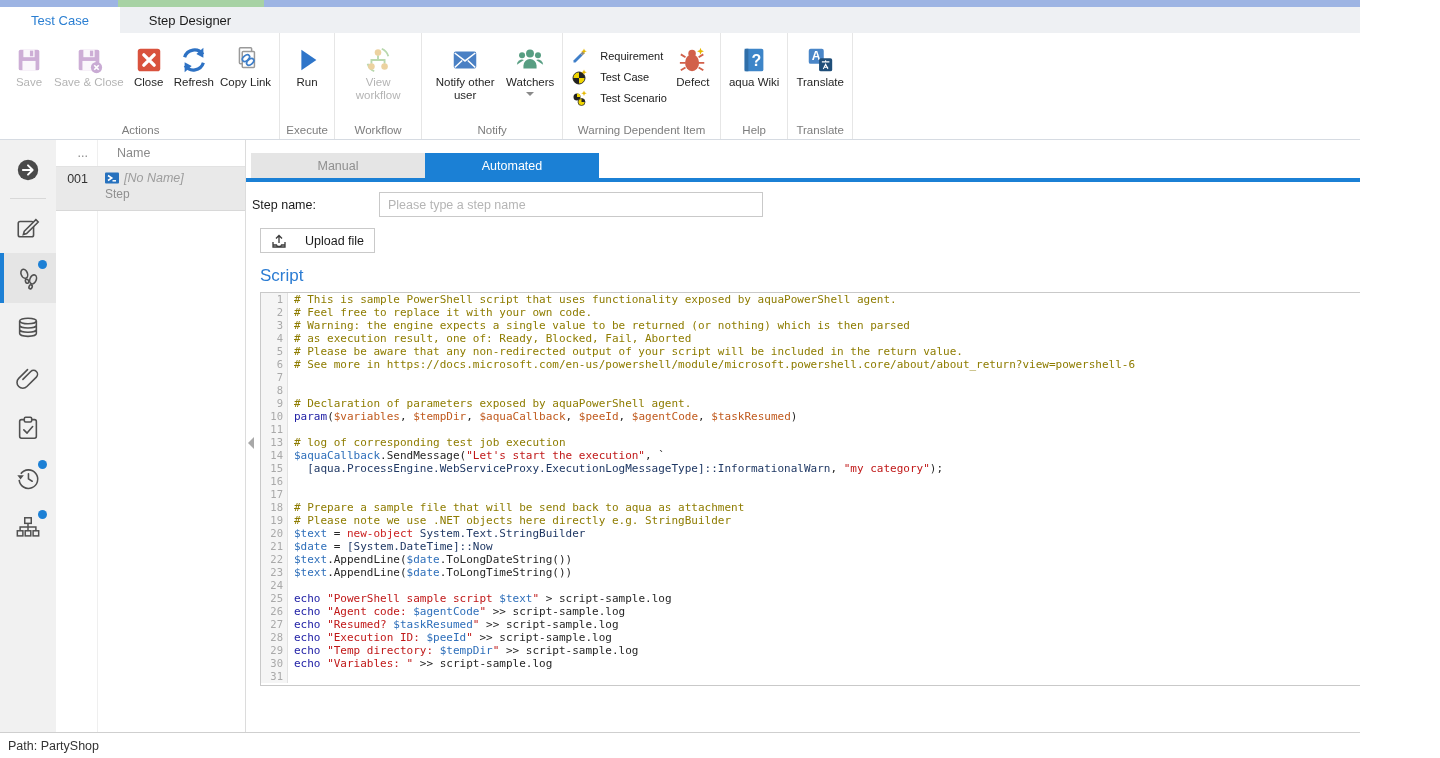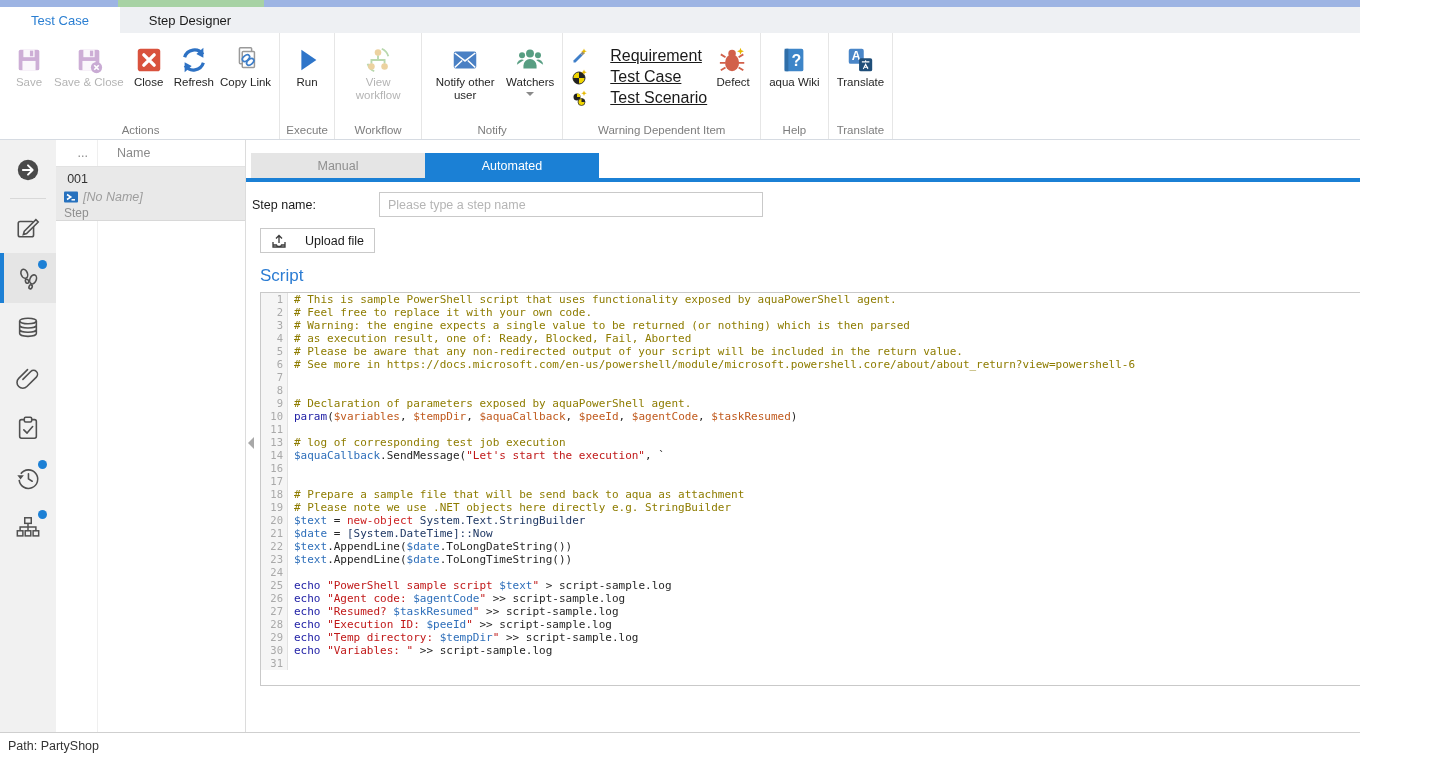--- a/index.html
+++ b/index.html
@@ -21,39 +21,39 @@
   
   .ribbon { height:107px; background:#fff; border-bottom:1px solid #d6dbe2; display:flex; align-items:stretch; padding-left:2px; }
   .rb-group { position:relative; display:flex; align-items:flex-start; padding:0 5px 18px 5px; border-right:1px solid #e6e6e6; }
   .rb-glabel { position:absolute; bottom:3px; left:0; right:0; text-align:center; font-size:11.5px; color:#7d7d7d; white-space:nowrap; }
   .rb-item { display:flex; flex-direction:column; align-items:center; margin-top:11px; min-width:44px; padding:0 3px; cursor:pointer; }
   .rb-item .ic { height:32px; display:flex; align-items:center; justify-content:center; }
   .rb-item .lb { font-size:11.5px; line-height:13px; color:#262626; text-align:center; max-width:70px; }
   .rb-item.disabled .lb { color:#b4b4b4; }
   .caret-down { width:0; height:0; border-left:4px solid transparent; border-right:4px solid transparent; border-top:4px solid #8a8a8a; margin-top:3px; }
   .rb-stack { display:flex; flex-direction:column; margin-top:12px; padding:0 4px; }
-  .rb-srow { display:flex; align-items:center; gap:22px; height:21px; font-size:16px; color:#1a1a1a; cursor:pointer; white-space:nowrap;text-decoration:underline; }
+  .rb-srow { display:flex; align-items:center; gap:12px; height:21px; font-size:11px; color:#1a1a1a; cursor:pointer; white-space:nowrap; }
 
   
   .body { display:flex; height:592px; }
 
   .sidebar { width:56px; background:#f1f1f1; display:flex; flex-direction:column; align-items:center; padding-top:4px; flex:0 0 56px; }
   .sb-item { width:56px; height:50px; position:relative; display:flex; align-items:center; justify-content:center; cursor:pointer; }
   .sb-item.first { height:52px; }
   .sb-item.active { background:#e5e5e5; }
   .sb-item.active::before { content:""; position:absolute; left:0; top:0; bottom:0; width:4px; background:#1d80d5; }
   .sb-divider { width:36px; height:1px; background:#d8d8d8; margin:2px 0 4px 0; }
   .sb-badge { position:absolute; top:7px; right:9px; width:9px; height:9px; border-radius:50%; background:#1d80d5; }
 
   .steps { width:190px; background:#fff; border-right:1px solid #dcdcdc; position:relative; flex:0 0 190px; }
   .steps::after { content:""; position:absolute; left:41px; top:0; bottom:0; width:1px; background:#efefef; }
   .steps-header { height:27px; display:flex; align-items:center; border-bottom:1px solid #e2e2e2; color:#8a8a8a; font-size:12.5px; position:relative; z-index:1; }
   .col-num { width:41px; text-align:right; padding-right:9px; }
   .col-name { padding-left:20px; }
-  .step-row { min-height:44px; background:#e9e9e9; display:flex; border-bottom:1px solid #d8d8d8; cursor:pointer; position:relative; z-index:1;flex-direction:column; }
+  .step-row { min-height:44px; background:#e9e9e9; display:flex; border-bottom:1px solid #d8d8d8; cursor:pointer; position:relative; z-index:1; }
   .row-num { width:41px; text-align:right; padding:5px 9px 0 0; font-size:12.5px; color:#333; }
   .row-main { flex:1; padding:4px 0 0 8px; }
   .row-name { display:flex; align-items:flex-start; gap:5px; font-size:12.5px; color:#9d9d9d; font-style:italic; }
   .row-name .ps { display:inline-flex; font-style:normal; }
   .row-type { font-size:12px; color:#8f8f8f; margin-top:2px; }
 
   .main { flex:1; position:relative; background:#fff; }
   .collapse-handle { position:absolute; left:2px; top:297px; width:0; height:0;
     border-top:6px solid transparent; border-bottom:6px solid transparent; border-right:6px solid #a8a8a8; cursor:pointer; }
   .mtabs { display:flex; margin:13px 0 0 5px; }
@@ -416,20 +416,21 @@
           <div class="cl"><div class="ln">4</div><div class="cc"><span class="tk-cm"># as execution result, one of: Ready, Blocked, Fail, Aborted</span></div></div>
           <div class="cl"><div class="ln">5</div><div class="cc"><span class="tk-cm"># Please be aware that any non-redirected output of your script will be included in the return value.</span></div></div>
           <div class="cl"><div class="ln">6</div><div class="cc"><span class="tk-cm"># See more in https://docs.microsoft.com/en-us/powershell/module/microsoft.powershell.core/about/about_return?view=powershell-6</span></div></div>
           <div class="cl"><div class="ln">7</div><div class="cc"></div></div>
           <div class="cl"><div class="ln">8</div><div class="cc"></div></div>
           <div class="cl"><div class="ln">9</div><div class="cc"><span class="tk-cm"># Declaration of parameters exposed by aquaPowerShell agent.</span></div></div>
           <div class="cl"><div class="ln">10</div><div class="cc"><span class="tk-kw">param</span><span class="tk-pl">(</span><span class="tk-pv">$variables</span><span class="tk-pl">, </span><span class="tk-pv">$tempDir</span><span class="tk-pl">, </span><span class="tk-pv">$aquaCallback</span><span class="tk-pl">, </span><span class="tk-pv">$peeId</span><span class="tk-pl">, </span><span class="tk-pv">$agentCode</span><span class="tk-pl">, </span><span class="tk-pv">$taskResumed</span><span class="tk-pl">)</span></div></div>
           <div class="cl"><div class="ln">11</div><div class="cc"></div></div>
           <div class="cl"><div class="ln">13</div><div class="cc"><span class="tk-cm"># log of corresponding test job execution</span></div></div>
           <div class="cl"><div class="ln">14</div><div class="cc"><span class="tk-vr">$aquaCallback</span><span class="tk-pl">.SendMessage(</span><span class="tk-st">"Let's start the execution"</span><span class="tk-pl">, `</span></div></div>
+          <div class="cl"><div class="ln">15</div><div class="cc"><span class="tk-pl">  </span><span class="tk-ty">[aqua.ProcessEngine.WebServiceProxy.ExecutionLogMessageType]::InformationalWarn</span><span class="tk-pl">, </span><span class="tk-st">"my category"</span><span class="tk-pl">);</span></div></div>
           <div class="cl"><div class="ln">16</div><div class="cc"></div></div>
           <div class="cl"><div class="ln">17</div><div class="cc"></div></div>
           <div class="cl"><div class="ln">18</div><div class="cc"><span class="tk-cm"># Prepare a sample file that will be send back to aqua as attachment</span></div></div>
           <div class="cl"><div class="ln">19</div><div class="cc"><span class="tk-cm"># Please note we use .NET objects here directly e.g. StringBuilder</span></div></div>
           <div class="cl"><div class="ln">20</div><div class="cc"><span class="tk-vr">$text</span><span class="tk-pl"> = </span><span class="tk-cd">new-object</span><span class="tk-pl"> </span><span class="tk-ty">System.Text.StringBuilder</span></div></div>
           <div class="cl"><div class="ln">21</div><div class="cc"><span class="tk-vr">$date</span><span class="tk-pl"> = </span><span class="tk-ty">[System.DateTime]::Now</span></div></div>
           <div class="cl"><div class="ln">22</div><div class="cc"><span class="tk-vr">$text</span><span class="tk-pl">.AppendLine(</span><span class="tk-vr">$date</span><span class="tk-pl">.ToLongDateString())</span></div></div>
           <div class="cl"><div class="ln">23</div><div class="cc"><span class="tk-vr">$text</span><span class="tk-pl">.AppendLine(</span><span class="tk-vr">$date</span><span class="tk-pl">.ToLongTimeString())</span></div></div>
           <div class="cl"><div class="ln">24</div><div class="cc"></div></div>
           <div class="cl"><div class="ln">25</div><div class="cc"><span class="tk-kw">echo</span><span class="tk-pl"> </span><span class="tk-st">"PowerShell sample script </span><span class="tk-vr">$text</span><span class="tk-st">"</span><span class="tk-pl"> &gt; script-sample.log</span></div></div>

